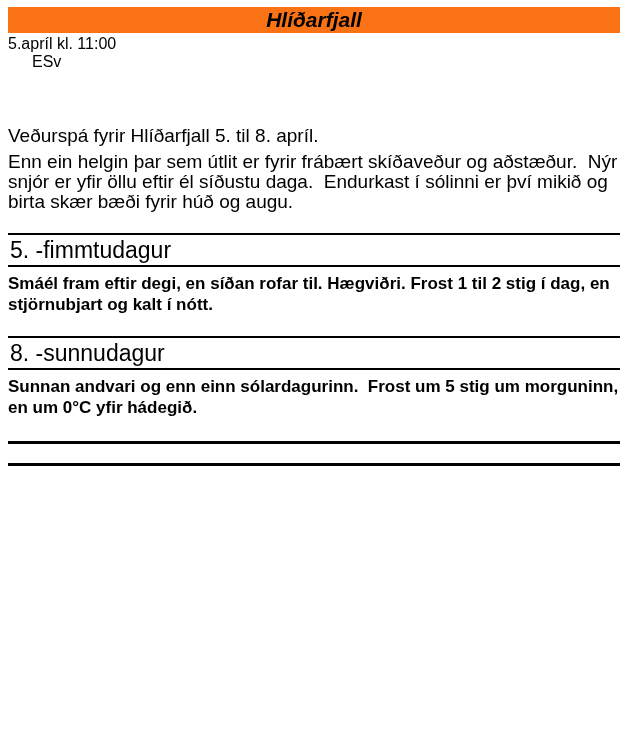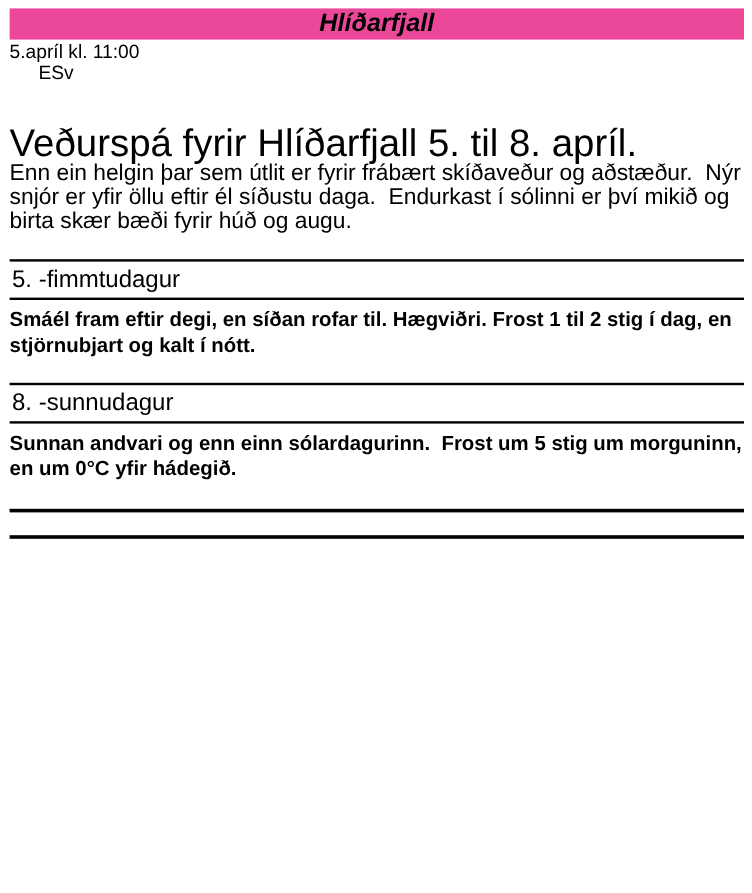--- a/index.html
+++ b/index.html
@@ -27,36 +27,36 @@
     font-size: 21px;
     color: #000000;
   }
   .meta-line {
     font-size: 16px;
     line-height: 18px;
     margin-top: 2px;
   }
   .meta-line.second { margin-top: 0; margin-left: 24px; }
   .doc-title {
-    margin-top: 33px;
-    font-size: 32px;
+    margin-top: 50px;
+    font-size: 19px;
     line-height: 30px;
     font-weight: 400;
   }
   .intro {
     font-size: 19px;
     line-height: 20px;
     margin-top: 1px;
     white-space: pre-wrap;
   }
   .section-heading {
     margin-top: 21px;
     border-top: 2px solid #000000;
     border-bottom: 2px solid #000000;
-    font-size: 20px;
+    font-size: 23px;
     line-height: 28px;
     padding: 1px 0 1px 2px;
     font-weight: 400;
   }
   .section-body {
     margin-top: 6px;
     font-size: 17px;
     line-height: 21px;
     font-weight: 700;
     white-space: pre-wrap;
@@ -71,21 +71,21 @@
     height: 0;
   }
   .rule-one { margin-top: 23px; }
   .rule-two { margin-top: 19px; }
 </style>
 </head>
 <body>
 
 <div class="page">
 
-  <div class="banner" style="background: #ec4899;">Hlíðarfjall</div>
+  <div class="banner" style="background: #f97316;">Hlíðarfjall</div>
 
   <div class="meta-line">5.apríl kl. 11:00</div>
 
   <div class="meta-line second">ESv</div>
 
   <div class="doc-title">Veðurspá fyrir Hlíðarfjall 5. til 8. apríl.</div>
 
   <div class="intro">Enn ein helgin þar sem útlit er fyrir frábært skíðaveður og aðstæður.  Nýr snjór er yfir öllu eftir él síðustu daga.  Endurkast í sólinni er því mikið og birta skær bæði fyrir húð og augu.</div>
 
   <div class="section sec5">

